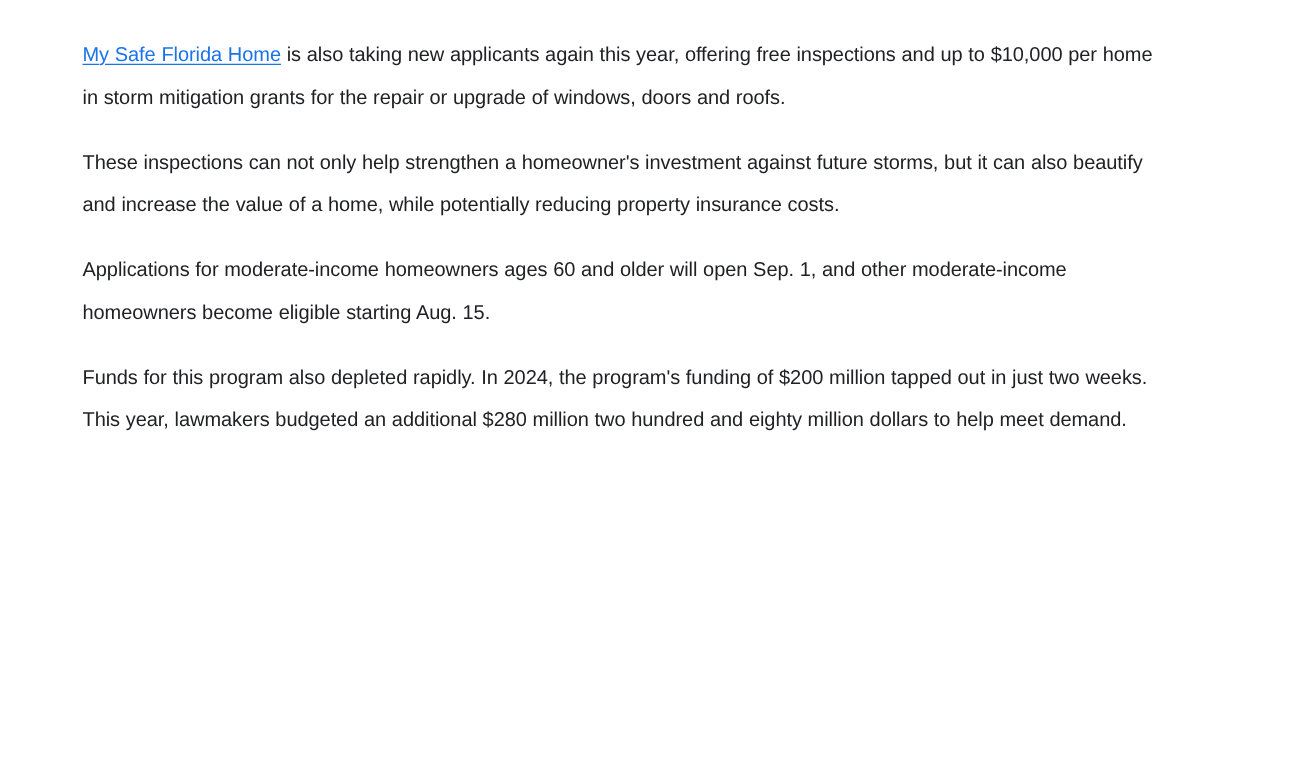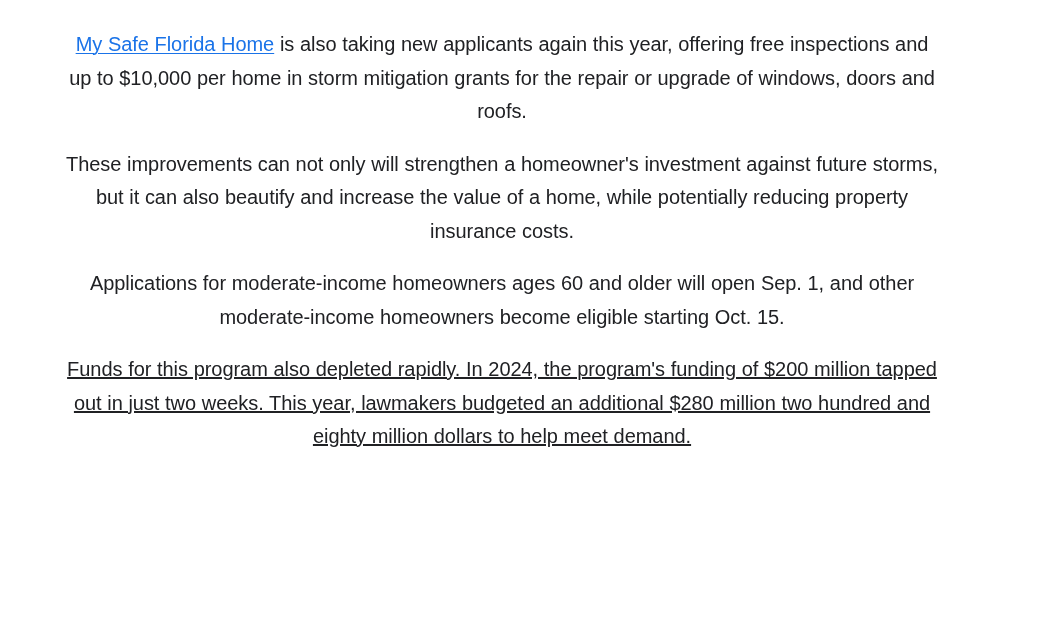--- a/index.html
+++ b/index.html
@@ -15,46 +15,45 @@
     -webkit-font-smoothing: antialiased;
   }
   .article-body {
     box-sizing: border-box;
     padding: 28px 0 0 66px;
     width: 1042px;
   }
   .paragraph {
     width: 872px;
     margin: 0 0 19px 0;
-    font-size: 20px;
+    font-size: 16px;
     line-height: 33.5px;
     color: #202124;
     letter-spacing: -0.05px;
     word-spacing: 0.2px;
-    text-align: center;
+    text-align: left;
   }
   .paragraph:last-child {
     margin-bottom: 0;
-    text-decoration: underline;
   }
   .inline-link {
     color: #1a73e8;
     text-decoration: underline;
     text-underline-offset: 2px;
     text-decoration-thickness: 1px;
     cursor: pointer;
   }
 </style>
 </head>
 <body>
 
 <div class="article-body">
 
   <p class="paragraph"><a class="inline-link" href="#">My Safe Florida Home</a><span> is also taking new applicants again this year, offering free inspections and up to $10,000 per home in storm mitigation grants for the repair or upgrade of windows, doors and roofs.</span></p>
 
-  <p class="paragraph">These improvements can not only will strengthen a homeowner's investment against future storms, but it can also beautify and increase the value of a home, while potentially reducing property insurance costs.</p>
+  <p class="paragraph">These inspections can not only help strengthen a homeowner's investment against future storms, but it can also beautify and increase the value of a home, while potentially reducing property insurance costs.</p>
 
 
-  <p class="paragraph">Applications for moderate-income homeowners ages 60 and older will open Sep. 1, and other moderate-income homeowners become eligible starting Oct. 15.</p>
+  <p class="paragraph">Applications for moderate-income homeowners ages 60 and older will open Sep. 1, and other moderate-income homeowners become eligible starting Aug. 15.</p>
 
   <p class="paragraph">Funds for this program also depleted rapidly. In 2024, the program's funding of $200 million tapped out in just two weeks. This year, lawmakers budgeted an additional $280 million two hundred and eighty million dollars to help meet demand.</p>
 
 </div>
 
 </body></html>

